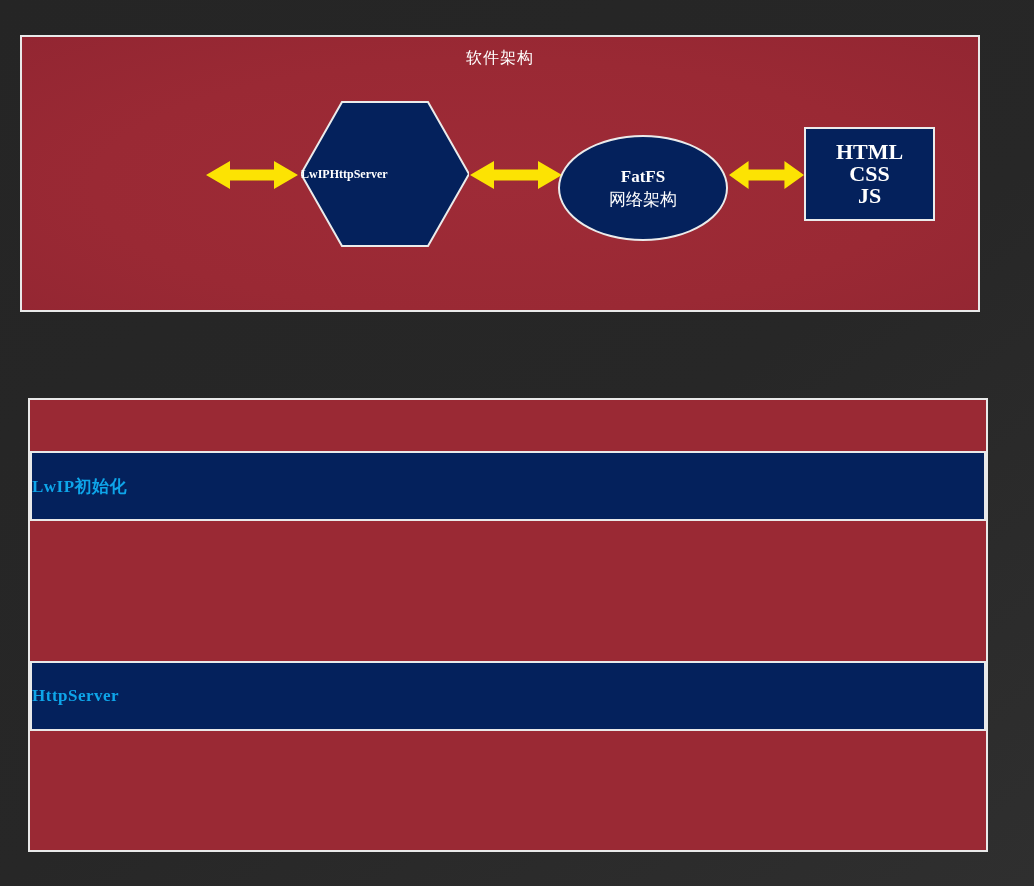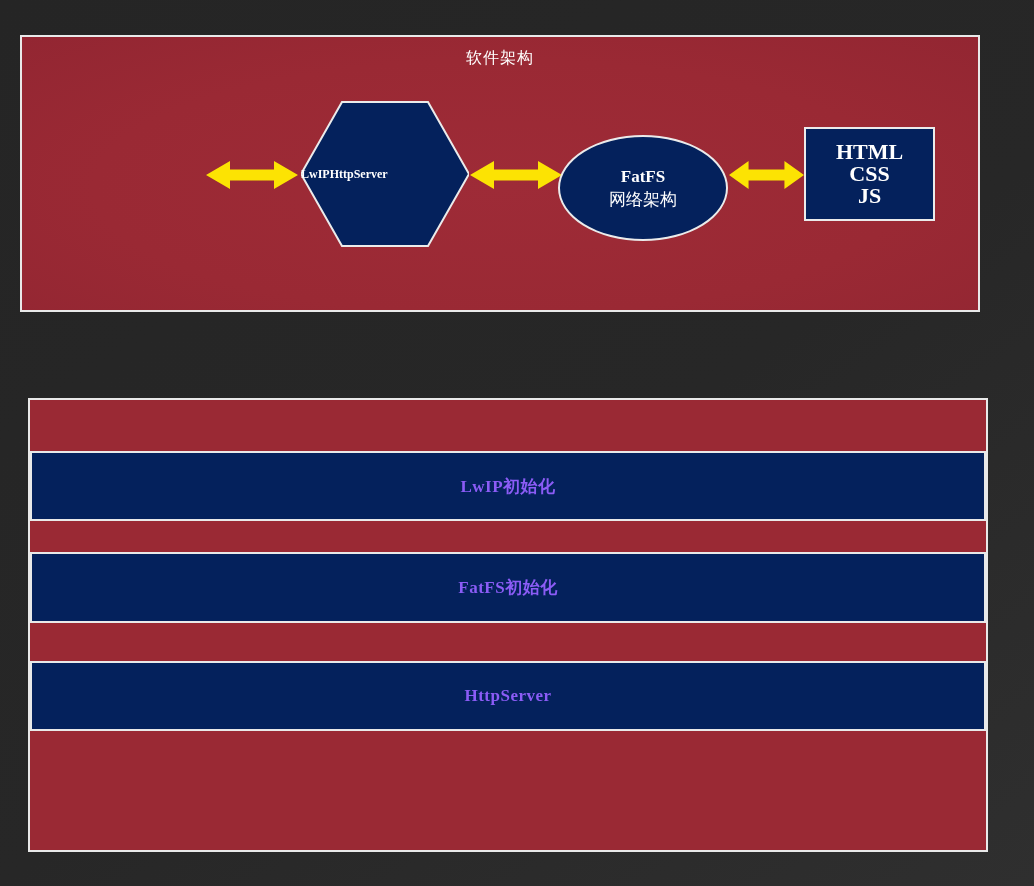--- a/index.html
+++ b/index.html
@@ -67,24 +67,24 @@
   
   #sw-panel { left: 28px; top: 398px; width: 960px; height: 454px; }
   #sw-panel .panel-title { top: 13px; }
 
   .layer {
     position: absolute;
     left: 0;
     width: 956px;
     background: #04215c;
     border: 2px solid #e9e9e9;
-    color: #8b5cf6;
+    color: #0ea5e9;
     display: flex;
     align-items: center;
-    justify-content: center;
+    justify-content: flex-start;
     font-weight: bold;
     font-size: 17px;
     letter-spacing: 0.5px;
   }
   #layer-0 { top: 51px;  height: 70px; }
   #layer-1 { top: 152px; height: 71px; }
   #layer-2 { top: 261px; height: 70px; }
   #layer-3 { top: 375px; height: 73px; }
 </style>
 </head>
@@ -126,19 +126,16 @@
     <div>CSS</div>
     <div>JS</div>
   </div>
 </div>
 
 <div class="panel" id="sw-panel">
 
   <div class="layer" id="layer-0">
     <span>LwIP初始化</span>
   </div>
-  <div class="layer" id="layer-1">
-    <span>FatFS初始化</span>
-  </div>
   <div class="layer" id="layer-2">
     <span>HttpServer</span>
   </div>
 </div>
 
 </body></html>

